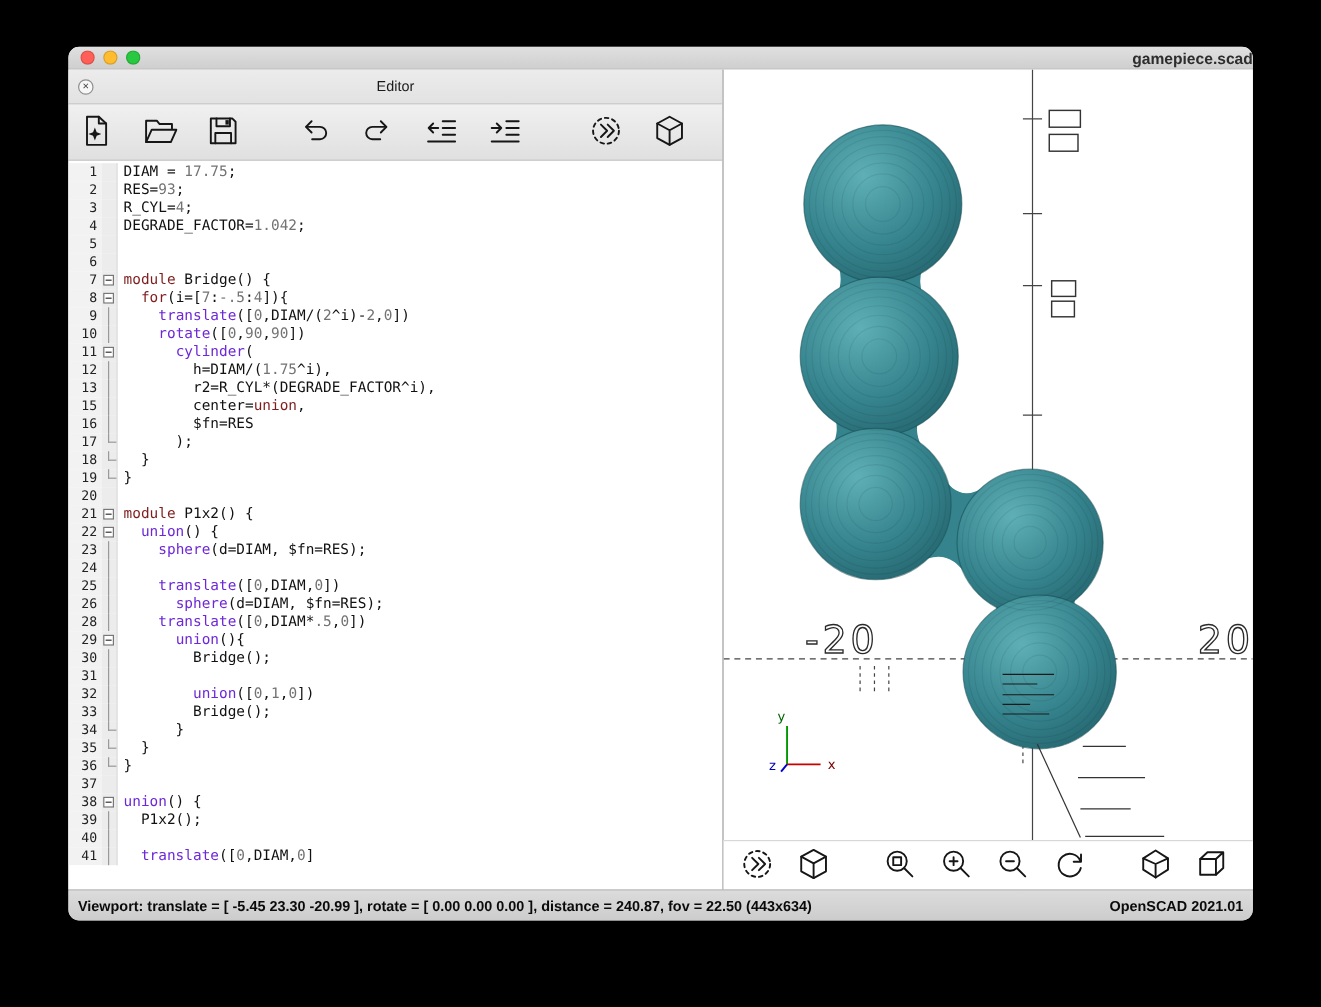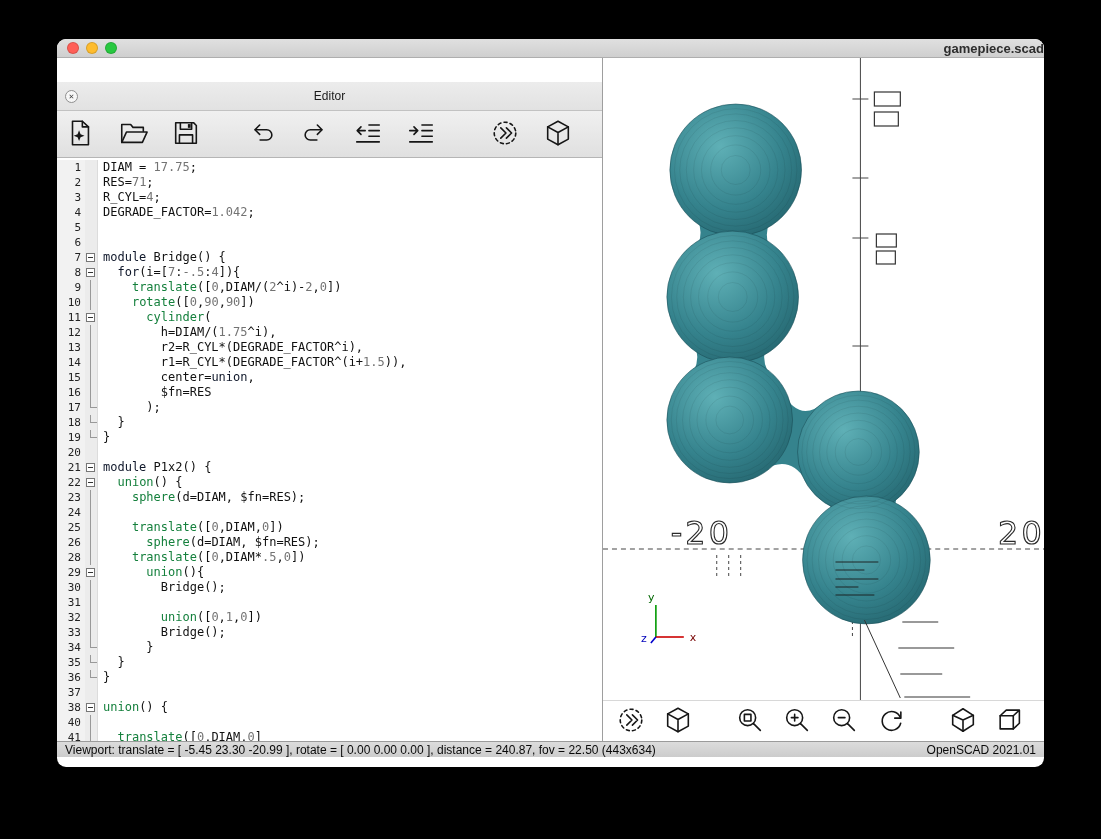--- a/index.html
+++ b/index.html
@@ -10,21 +10,21 @@
           box-shadow:0 22px 60px rgba(0,0,0,.6),0 0 0 1px rgba(0,0,0,.4);}
   
   .titlebar{height:19px;background:linear-gradient(#e0e0e0,#cfcfcf);border-bottom:1px solid #aeaeae;
             position:relative;display:flex;align-items:center;justify-content:flex-end;box-sizing:border-box;}
   .traffic{position:absolute;left:10px;top:3px;display:flex;gap:7px;}
   .tl{width:12px;height:12px;border-radius:50%;box-sizing:border-box;border:1px solid rgba(0,0,0,.15);}
   .tl.red{background:#ff5f57}.tl.yellow{background:#febc2e}.tl.green{background:#28c840}
   .wtitle{font-size:13px;font-weight:bold;color:#2d2d2d;}
   
   .content{display:flex;height:683px;}
-  .editor-pane{width:545px;display:flex;flex-direction:column;box-sizing:border-box;background:#fff;margin-top:24px;}
+  .editor-pane{width:545px;display:flex;flex-direction:column;box-sizing:border-box;background:#fff;}
   .editor-header{height:28px;background:linear-gradient(#ececec,#e2e2e2);border-bottom:1px solid #c2c2c2;
                  position:relative;display:flex;align-items:center;justify-content:center;flex:0 0 28px;}
   .dock-title{font-size:12px;color:#1a1a1a;}
   .dock-close{position:absolute;left:8px;width:13px;height:13px;border:1px solid #8f8f8f;border-radius:50%;
               background:#f7f7f7;color:#444;text-align:center;cursor:pointer;box-sizing:border-box;}
   .dock-close::before{content:"\2715";font-size:7px;line-height:11px;display:block;}
   
   .editor-toolbar{height:47px;flex:0 0 47px;display:flex;align-items:center;gap:23px;padding:5px 8px;
                   background:linear-gradient(#f0f0f0,#e0e0e0);border-bottom:1px solid #b5b5b5;box-sizing:border-box;}
   .tb-btn{width:36px;height:38px;display:flex;align-items:center;justify-content:center;background:none;
@@ -36,32 +36,32 @@
   .cl{display:flex;height:15px;}
   .ln{flex:0 0 24px;text-align:right;padding-right:4px;font:11px/15px "DejaVu Sans Mono",monospace;
       color:#222;background:#f2f2f2;}
   .fold{flex:0 0 13px;position:relative;background:#ececec;border-right:1px solid #dcdcdc;box-sizing:border-box;}
   .f-v::before{content:"";position:absolute;left:5px;top:0;bottom:0;width:1px;background:#999;}
   .f-e::before{content:"";position:absolute;left:5px;top:0;height:8px;width:1px;background:#999;}
   .f-e::after{content:"";position:absolute;left:5px;top:7px;width:7px;height:1px;background:#999;}
   .fbox{position:absolute;left:1px;top:3px;width:9px;height:9px;border:1px solid #777;background:#fff;box-sizing:border-box;}
   .fbox::after{content:"";position:absolute;left:1px;right:1px;top:3px;height:1px;background:#333;}
   .ct{font:12px/15px "DejaVu Sans Mono",monospace;white-space:pre;color:#111;padding-left:5px;}
-  .tk-t{color:#111}.tk-n{color:#737373}.tk-k{color:#0f172a}.tk-b{color:#15803d}
+  .tk-t{color:#111}.tk-n{color:#737373}.tk-k{color:#7f1d1d}.tk-b{color:#6d28d9}
   
   .viewport{flex:1;position:relative;background:#ffffff;border-left:1px solid #9e9e9e;box-sizing:border-box;
             display:flex;flex-direction:column;}
   .scene{flex:1;display:block;}
   .vp-toolbar{height:41px;flex:0 0 41px;border-top:1px solid #d8d8d8;display:flex;align-items:center;
               gap:11px;padding:0 10px;background:#fff;box-sizing:border-box;}
   .vp-toolbar .tb-btn:last-child{margin-left:auto;}
   
-  .statusbar{height:16px;background:linear-gradient(#dcdcdc,#cccccc);border-top:1px solid #9b9b9b;
+  .statusbar{height:26px;background:linear-gradient(#dcdcdc,#cccccc);border-top:1px solid #9b9b9b;
              display:flex;align-items:center;justify-content:space-between;padding:0 8px;
-             font-size:12px;color:#0a0a0a;box-sizing:border-box;}
+             font-size:12px;color:#0a0a0a;box-sizing:border-box;font-weight:bold;}
   .axisnum{font-family:"DejaVu Sans",sans-serif;font-size:32px;letter-spacing:3px;
            fill:none;stroke:#2a2a2a;stroke-width:1.1;}
   .axlbl{font-family:"DejaVu Sans",sans-serif;font-size:11px;}
 </style>
 </head>
 <body>
 
 <div class="screen">
   <div class="window">
 
@@ -160,21 +160,21 @@
           </div>
         <div class="code" id="codeArea">
             <div class="cl">
               <span class="ln">1</span>
               <span class="fold f-none"></span>
               <span class="ct"><span class="tk-t">DIAM = </span><span class="tk-n">17.75</span><span class="tk-t">;</span></span>
             </div>
             <div class="cl">
               <span class="ln">2</span>
               <span class="fold f-none"></span>
-              <span class="ct"><span class="tk-t">RES=</span><span class="tk-n">71</span><span class="tk-t">;</span></span>
+              <span class="ct"><span class="tk-t">RES=</span><span class="tk-n">93</span><span class="tk-t">;</span></span>
             </div>
             <div class="cl">
               <span class="ln">3</span>
               <span class="fold f-none"></span>
               <span class="ct"><span class="tk-t">R_CYL=</span><span class="tk-n">4</span><span class="tk-t">;</span></span>
             </div>
             <div class="cl">
               <span class="ln">4</span>
               <span class="fold f-none"></span>
               <span class="ct"><span class="tk-t">DEGRADE_FACTOR=</span><span class="tk-n">1.042</span><span class="tk-t">;</span></span>
@@ -222,25 +222,20 @@
             </div>
             <div class="cl">
               <span class="ln">12</span>
               <span class="fold f-v"></span>
               <span class="ct"><span class="tk-t">        h=DIAM/(</span><span class="tk-n">1.75</span><span class="tk-t">^i),</span></span>
             </div>
             <div class="cl">
               <span class="ln">13</span>
               <span class="fold f-v"></span>
               <span class="ct"><span class="tk-t">        r2=R_CYL*(DEGRADE_FACTOR^i),</span></span>
-            </div>
-            <div class="cl">
-              <span class="ln">14</span>
-              <span class="fold f-v"></span>
-              <span class="ct"><span class="tk-t">        r1=R_CYL*(DEGRADE_FACTOR^(i+</span><span class="tk-n">1.5</span><span class="tk-t">)),</span></span>
             </div>
             <div class="cl">
               <span class="ln">15</span>
               <span class="fold f-v"></span>
               <span class="ct"><span class="tk-t">        center=</span><span class="tk-k">union</span><span class="tk-t">,</span></span>
             </div>
             <div class="cl">
               <span class="ln">16</span>
               <span class="fold f-v"></span>
               <span class="ct"><span class="tk-t">        $fn=RES</span></span>
@@ -350,20 +345,25 @@
               <span class="ln">37</span>
               <span class="fold f-none"></span>
               <span class="ct"></span>
             </div>
             <div class="cl">
               <span class="ln">38</span>
               <span class="fold f-m">
                 <span class="fbox"></span>
               </span>
               <span class="ct"><span class="tk-b">union</span><span class="tk-t">() {</span></span>
+            </div>
+            <div class="cl">
+              <span class="ln">39</span>
+              <span class="fold f-v"></span>
+              <span class="ct"><span class="tk-t">  P1x2();</span></span>
             </div>
             <div class="cl">
               <span class="ln">40</span>
               <span class="fold f-v"></span>
               <span class="ct"></span>
             </div>
             <div class="cl">
               <span class="ln">41</span>
               <span class="fold f-v"></span>
               <span class="ct"><span class="tk-t">  </span><span class="tk-b">translate</span><span class="tk-t">([</span><span class="tk-n">0</span><span class="tk-t">,DIAM,</span><span class="tk-n">0</span><span class="tk-t">]</span></span>

